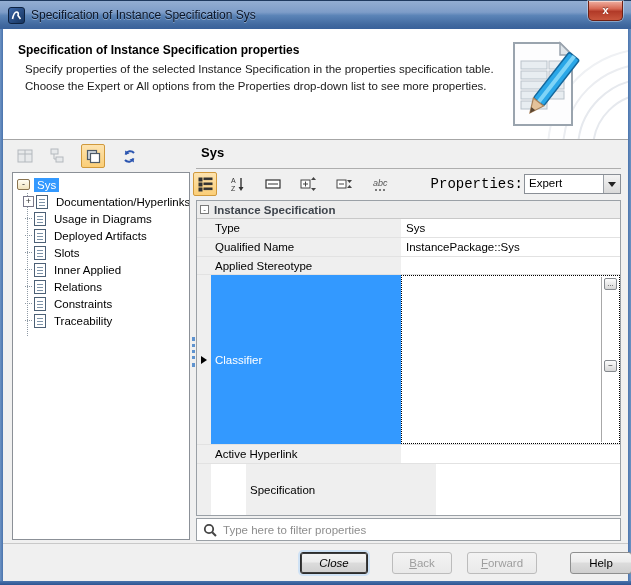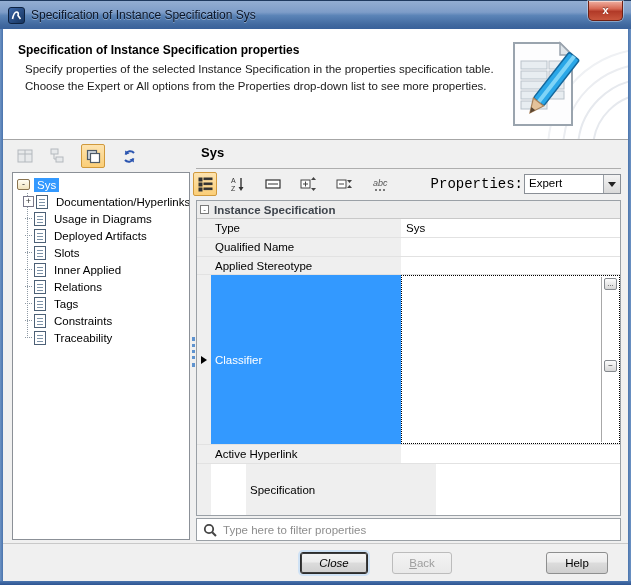--- a/index.html
+++ b/index.html
@@ -266,29 +266,20 @@
             </span>
           <span class="tlabel">Relations</span>
         </div>
         <div class="trow tchild">
           <span class="stub"></span>
           <span class="doc">
               <i></i>
               <i></i>
               <i></i>
             </span>
-          <span class="tlabel">Tags</span>
-        </div>
-        <div class="trow tchild">
-          <span class="stub"></span>
-          <span class="doc">
-              <i></i>
-              <i></i>
-              <i></i>
-            </span>
           <span class="tlabel">Constraints</span>
         </div>
         <div class="trow tchild">
           <span class="stub"></span>
           <span class="doc">
               <i></i>
               <i></i>
               <i></i>
             </span>
           <span class="tlabel">Traceability</span>
@@ -374,20 +365,21 @@
         <span class="gtitle">Instance Specification</span>
       </div>
       <div class="prow" style="height:19px;">
         <span class="pstrip"></span>
         <span class="plabel">Type</span>
         <span class="pvalue">Sys</span>
       </div>
       <div class="prow" style="height:19px;">
         <span class="pstrip"></span>
         <span class="plabel">Qualified Name</span>
+        <span class="pvalue">InstancePackage::Sys</span>
       </div>
       <div class="prow" style="height:18px;">
         <span class="pstrip"></span>
         <span class="plabel">Applied Stereotype</span>
         <span class="pvalue"></span>
       </div>
       <div class="prow tall sel">
         <span class="pstrip">
             <span class="marker"></span>
           </span>
@@ -416,16 +408,17 @@
       <svg width="14" height="14" viewBox="0 0 14 14">
           <circle cx="6" cy="6" r="4.2" fill="none" stroke="#444" stroke-width="1.8"></circle>
           <line x1="9.2" y1="9.2" x2="13" y2="13" stroke="#444" stroke-width="2"></line>
         </svg>
       <span class="filter-text">Type here to filter properties</span>
     </div>
 
     <div class="footer-line"></div>
     <div class="btn focus" style="left:297px;width:68px;">Close</div>
     <div class="btn disabled mnemonic" style="left:389px;width:60px;">Back</div>
-    <div class="btn" style="left:543px;width:62px;">Help</div>
+    <div class="btn disabled mnemonic" style="left:464px;width:70px;">Forward</div>
+    <div class="btn" style="left:567px;width:62px;">Help</div>
 
   </div>
 </div>
 
 </body></html>

